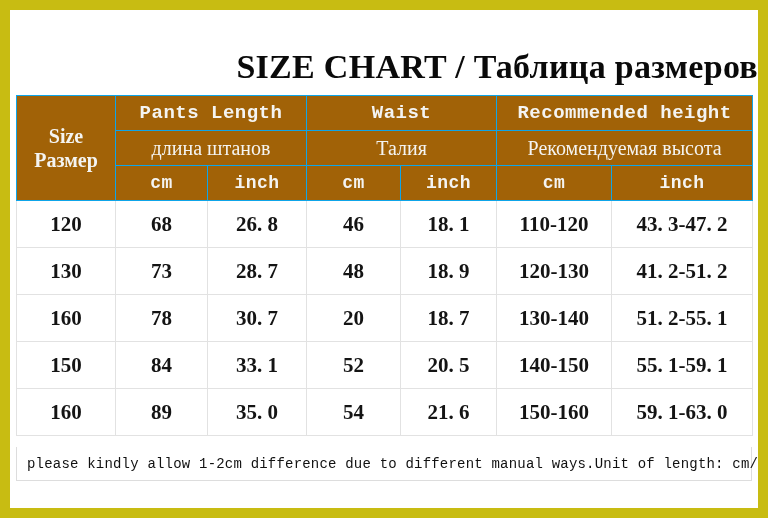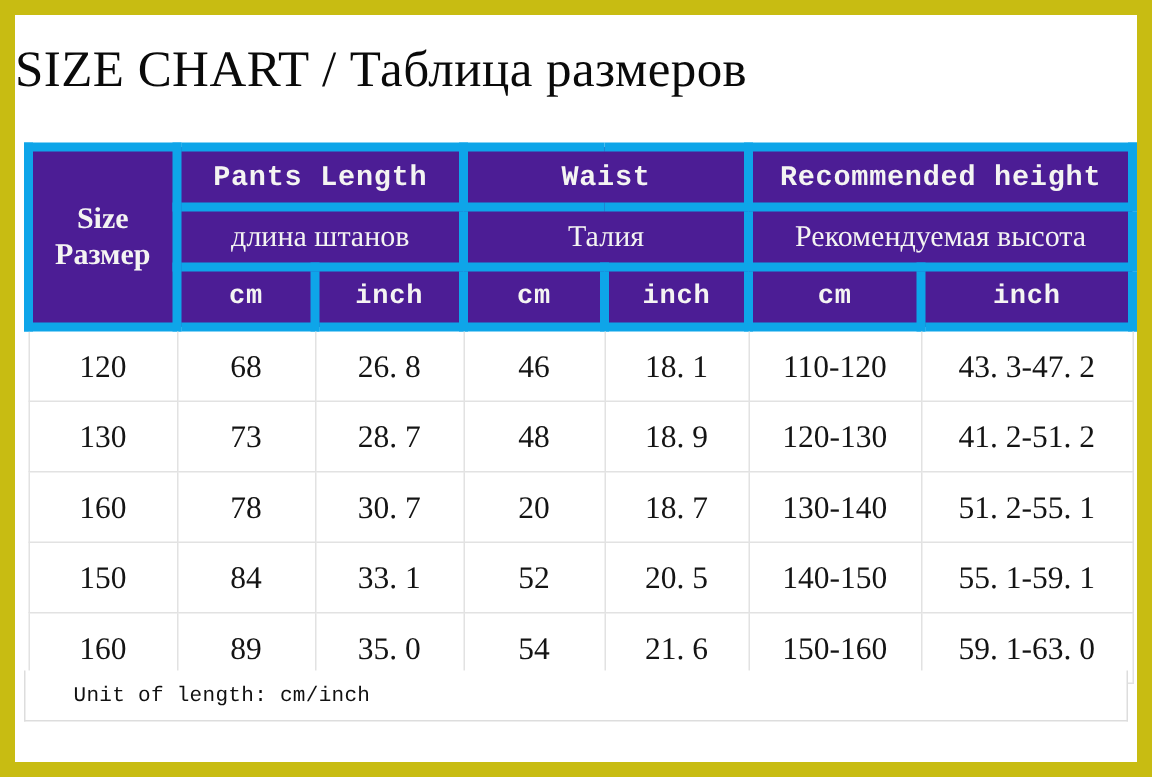--- a/index.html
+++ b/index.html
@@ -17,27 +17,27 @@
     position: absolute;
     left: 10px;
     top: 10px;
     width: 748px;
     height: 498px;
     background: #ffffff;
     box-sizing: border-box;
     overflow: hidden;
   }
   #title {
-    text-align: left;
-    font-family: "Liberation Serif", serif;
-    font-weight: normal;
+    text-align: right;
+    font-family: "Liberation Serif", serif;
+    font-weight: bold;
     font-size: 34px;
     line-height: 34px;
     color: #0a0a0a;
-    padding-top: 20px;
+    padding-top: 40px;
     letter-spacing: 0.3px;
     white-space: nowrap;
   }
   #table-wrap {
     position: absolute;
     left: 6px;
     top: 85px;
     width: 736px;
   }
   table.size-chart {
@@ -47,23 +47,23 @@
     border: 1px solid #d8d8d8;
   }
   table.size-chart td {
     padding: 0;
     margin: 0;
     text-align: center;
     vertical-align: middle;
   }
   
   .hd {
-    background: #4c1d95;
+    background: #a16207;
     color: #f4f4f2;
-    border: 6px solid #0ea5e9;
+    border: 1px solid #0ea5e9;
     font-family: "Liberation Mono", monospace;
     font-weight: bold;
     font-size: 19px;
     letter-spacing: 0.5px;
     height: 34px;
     white-space: nowrap;
   }
   .hd.ru {
     font-family: "Liberation Serif", serif;
     font-weight: normal;
@@ -82,20 +82,21 @@
   }
   
   .bd {
     background: #ffffff;
     color: #141414;
     border: 1px solid #e2e2e2;
     font-family: "Liberation Serif", serif;
     font-size: 21px;
     height: 46px;
     white-space: nowrap;
+    font-weight: bold;
   }
   #footer-note {
     position: absolute;
     left: 6px;
     top: 437px;
     width: 736px;
     height: 34px;
     box-sizing: border-box;
     border: 1px solid #dddddd;
     border-top: none;
@@ -196,17 +197,18 @@
           <td class="bd">54</td>
           <td class="bd">21. 6</td>
           <td class="bd">150-160</td>
           <td class="bd">59. 1-63. 0</td>
         </tr>
       </tbody>
     </table>
   </div>
 
   <div id="footer-note">
+    <span>please kindly allow 1-2cm difference due to different manual ways.</span>
     <span class="gap"></span>
     <span>Unit of length: cm/inch</span>
   </div>
 
 </div>
 
 </body></html>

